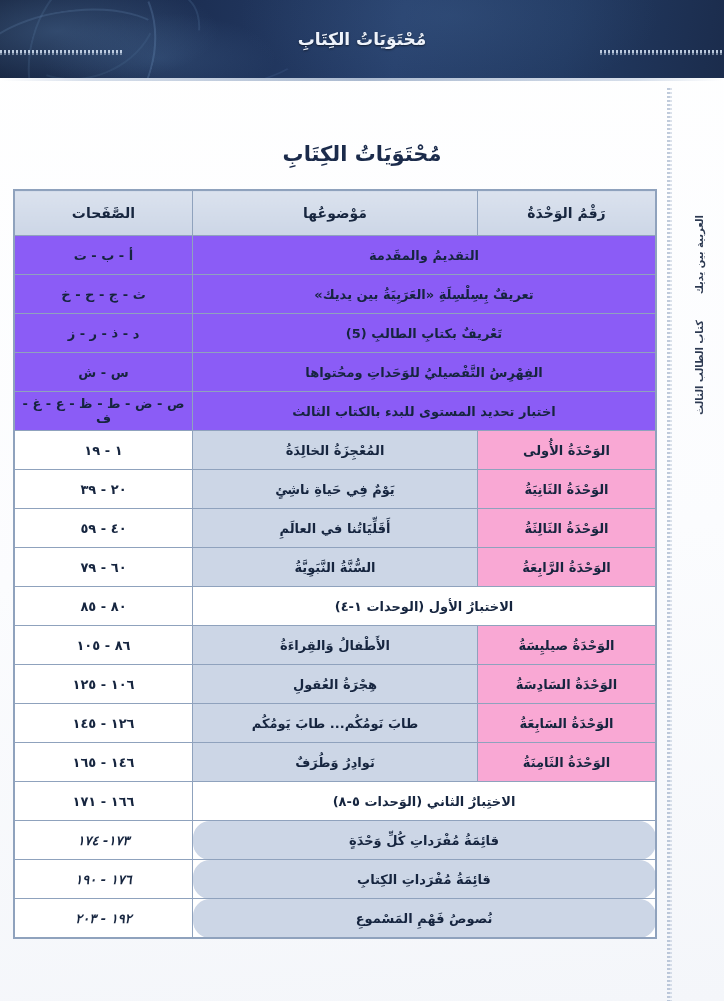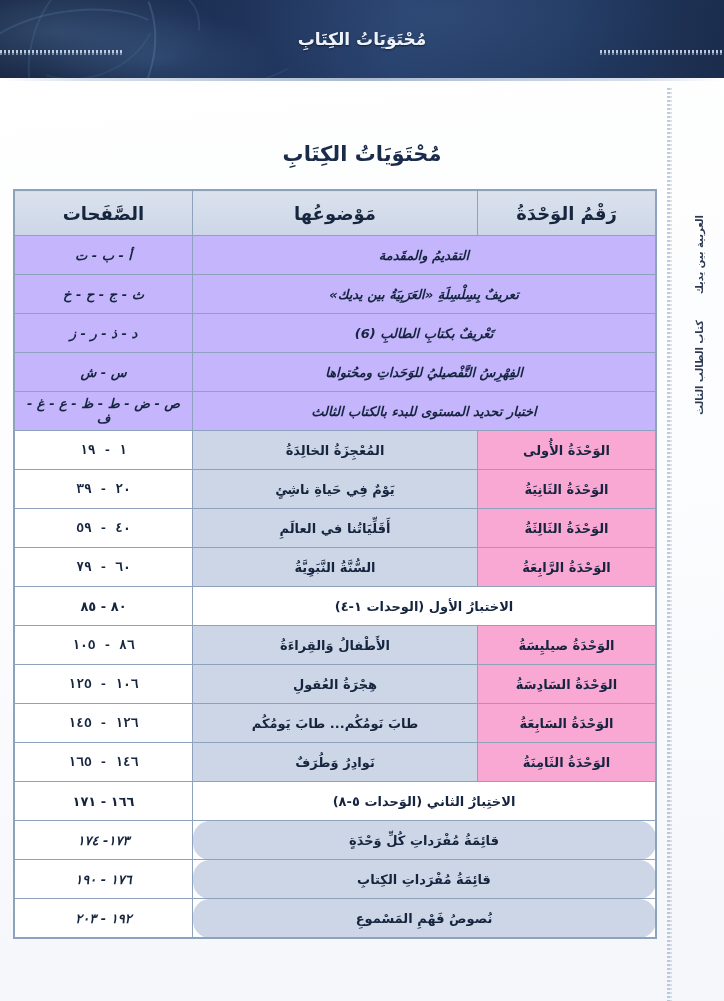--- a/index.html
+++ b/index.html
@@ -236,36 +236,36 @@
   table#toc th, table#toc td {
     border: 1px solid #8fa2bd;
     text-align: center;
     vertical-align: middle;
     padding: 0 6px;
     color: #16253f;
   }
   table#toc thead th {
     height: 44px;
     background: linear-gradient(180deg, #dbe2ee 0%, #ccd6e6 100%);
-    font-size: 18px;
+    font-size: 14px;
     font-weight: bold;
     color: #17263f;
     margin-left: 44px;
   }
   table#toc tbody td {
     height: 38px;
     font-size: 13px;
     font-weight: bold;
   }
   
-  tr.front td { background: #c4b5fd; font-size: 12.5px; font-style: italic; }
+  tr.front td { background: #8b5cf6; font-size: 12.5px; }
   
   tr.unit td.cell-unit  { background: #f9a8d4; color: #14243e; font-size: 13.5px; }
   tr.unit td.cell-topic { background: #ccd6e6; color: #14243e; font-size: 13.5px; }
-  tr.unit td.cell-pages { background: #ffffff; color: #16253f; font-family: Liberation Mono, monospace; }
+  tr.unit td.cell-pages { background: #ffffff; color: #16253f; }
   
   tr.exam td.cell-span  { background: #ffffff; font-size: 12.5px; border-radius: 17px; }
   tr.exam td.cell-pages { background: #ffffff; }
   
   tr.appendix td.cell-span  { background: #ccd6e6; color: #14243e; font-size: 13.5px; border-radius: 17px; }
   tr.appendix td.cell-pages { background: #ffffff; font-style: italic; }
 
   td.cell-pages { letter-spacing: 1px; font-size: 13px; }
 </style>
 </head>
@@ -337,21 +337,21 @@
       <tbody id="toc-body">
           <tr class="front">
             <td class="cell-span" colspan="2">التقديمُ والمقَدمة</td>
             <td class="cell-pages">أ - ب - ت</td>
           </tr>
           <tr class="front">
             <td class="cell-span" colspan="2">تعريفٌ بِسِلْسِلَةِ «العَرَبِيَةُ بين يديك»</td>
             <td class="cell-pages">ث - ج - ح - خ</td>
           </tr>
           <tr class="front">
-            <td class="cell-span" colspan="2">تَعْريفٌ بكتابِ الطالبِ (6)</td>
+            <td class="cell-span" colspan="2">تَعْريفٌ بكتابِ الطالبِ (5)</td>
             <td class="cell-pages">د - ذ - ر - ز</td>
           </tr>
           <tr class="front">
             <td class="cell-span" colspan="2">الفِهْرِسُ التَّفْصيليُ للوَحَداتِ ومحُتواها</td>
             <td class="cell-pages">س - ش</td>
           </tr>
           <tr class="front">
             <td class="cell-span" colspan="2">اختبار تحديد المستوى للبدء بالكتاب الثالث</td>
             <td class="cell-pages">ص - ض - ط - ظ - ع - غ - ف</td>
           </tr>

